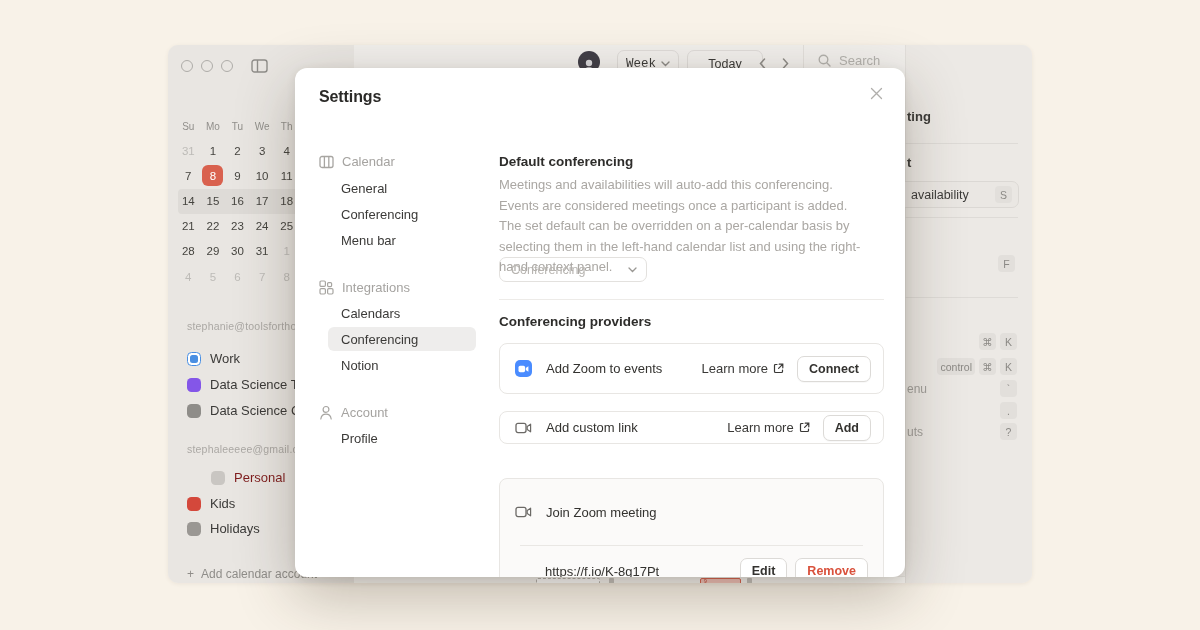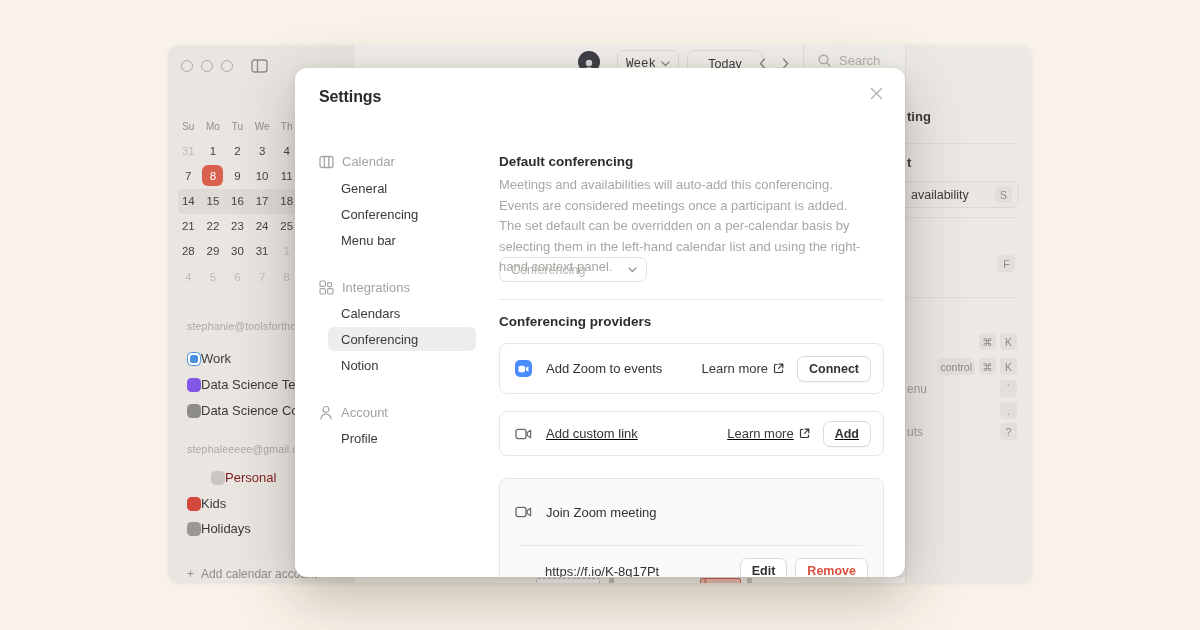--- a/index.html
+++ b/index.html
@@ -25,21 +25,21 @@
   .mrow { display:flex; height:25.2px; align-items:center; position:relative; z-index:1; }
   .mrow.mhead { height:24px; }
   .mcell { width:24.6px; text-align:center; }
   .mh { font-size:10px; color:#918f8b; }
   .muted { color:#bdbbb7; }
   .mband { position:absolute; left:2px; top:74.5px; width:128px; height:25px; background:#dedbd7; border-radius:4px; z-index:0; }
   .today-box { display:inline-flex; width:21px; height:21px; border-radius:6px; background:#d9614e; color:#fff; align-items:center; justify-content:center; }
 
   
   .acct-email { position:absolute; left:19px; font-size:10.5px; color:#aba8a4; letter-spacing:.2px; white-space:nowrap; }
-  .cal-row { position:absolute; left:19px; display:flex; align-items:center; font-size:13px; color:#3b3a38; white-space:nowrap; }
+  .cal-row { position:absolute; left:19px; display:flex; align-items:center; gap:9px; font-size:13px; color:#3b3a38; white-space:nowrap; }
   .cal-chip { width:14px; height:14px; border-radius:4.5px; flex:none; }
   .chip-work { border:1.5px solid #4a8fe2; background:#fff; display:flex; align-items:center; justify-content:center; }
   .chip-work i { display:block; width:8px; height:8px; border-radius:2.5px; background:#4a8fe2; }
   .chip-team { background:#8456e8; }
   .chip-core { background:#8f8d89; }
   .chip-personal { background:#c9c6c2; }
   .chip-kids { background:#d4483b; }
   .chip-holidays { background:#9a9793; }
   .cal-row.dim { color:#7f1d1d;margin-left:24px; }
   .add-account { position:absolute; left:19px; top:522px; display:flex; gap:7px; font-size:12px; color:#8f8d89; align-items:center; }
@@ -350,21 +350,21 @@
           <span>Learn more</span>
           <svg width="11" height="11" viewBox="0 0 11 11">
               <path d="M4 1.5 H2.5 C1.7 1.5 1.5 1.7 1.5 2.5 V8.5 C1.5 9.3 1.7 9.5 2.5 9.5 H8.5 C9.3 9.5 9.5 9.3 9.5 8.5 V7" fill="none" stroke="#3a3937" stroke-width="1.2" stroke-linecap="round"></path>
               <path d="M6.2 1.2 H9.8 V4.8 M9.6 1.4 L5.6 5.4" fill="none" stroke="#3a3937" stroke-width="1.2" stroke-linecap="round"></path>
             </svg>
         </span>
         <button class="btn">Connect</button>
       </div>
     </div>
 
-    <div class="pcard" style="top:343px; height:45px;text-decoration:underline;">
+    <div class="pcard" style="top:343px; height:33px;">
       <div class="prow">
         <svg width="17" height="12" viewBox="0 0 17 12">
             <rect x="1" y="1.4" width="10" height="9.2" rx="2" fill="none" stroke="#6b6966" stroke-width="1.3"></rect>
             <path d="M12.2 4.4 L15.6 2.2 L15.6 9.8 L12.2 7.6 Z" fill="none" stroke="#6b6966" stroke-width="1.2" stroke-linejoin="round"></path>
           </svg>
         <span class="p-label">Add custom link</span>
         <span class="p-spacer"></span>
         <span class="p-link">
           <span>Learn more</span>
           <svg width="11" height="11" viewBox="0 0 11 11">

